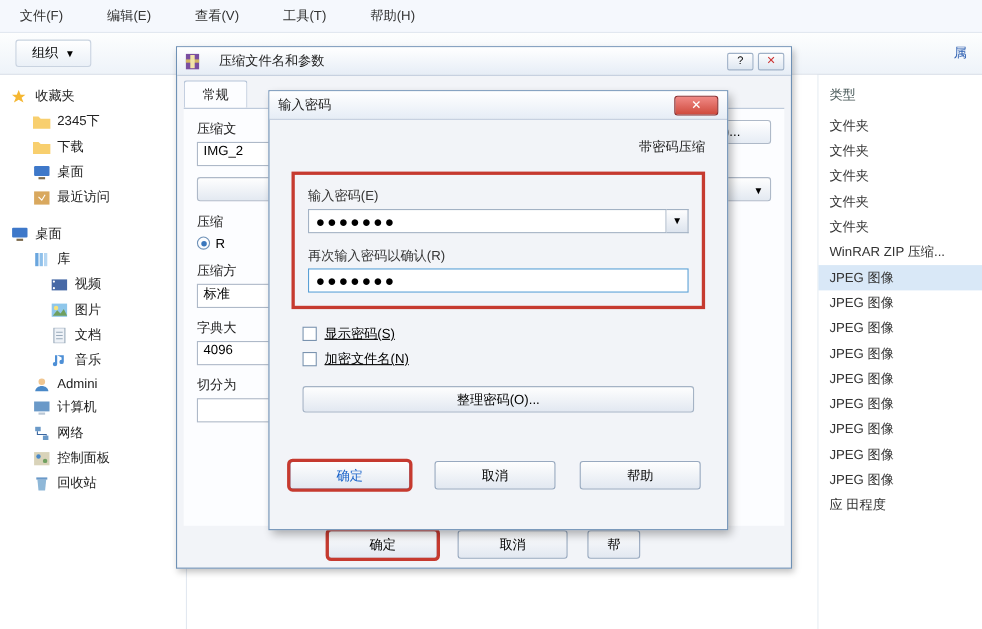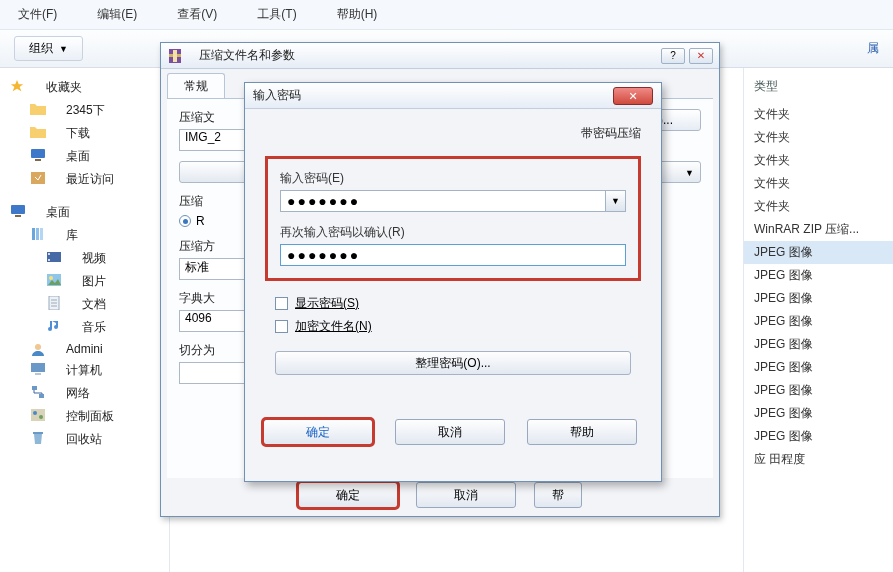--- a/index.html
+++ b/index.html
@@ -11,21 +11,21 @@
 
 
 .toolbar { display: flex; align-items: center; padding: 6px 14px; background: linear-gradient(#fdfefe,#eef3f9); border-bottom: 1px solid #d7dee8; }
 .org-btn { padding: 3px 14px; border: 1px solid #c9d3e0; border-radius: 3px; background: linear-gradient(#fff,#eaf0f7); }
 .tri { margin-left: 6px; font-size: 9px; }
 .toolbar-right { margin-left: auto; color: #2a5db0; }
 
 
 .main { display: flex; height: 510px; }
 .sidebar { width: 170px; padding: 8px 6px; border-right: 1px solid #e2e8f0; }
-.tree-item { display: flex; align-items: flex-start; gap: 20px; padding: 3px 2px 3px 8px; color: #222; white-space: nowrap; }
+.tree-item { display: flex; align-items: center; gap: 6px; padding: 3px 2px 3px 8px; color: #222; white-space: nowrap; }
 .tree-item.l1 { padding-left: 4px; }
 .tree-item.l2 { padding-left: 24px; }
 .tree-item.l3 { padding-left: 40px; }
 .ico { width: 16px; height: 14px; display: inline-flex; }
 
 .center { flex: 1; position: relative; background: #fff; }
 
 .right { width: 150px; border-left: 1px solid #e2e8f0; padding-top: 6px; }
 .right-head { font-weight: 400; color: #455; padding: 4px 10px 8px; }
 .type-row { padding: 3px 10px; color: #333; white-space: nowrap; }

